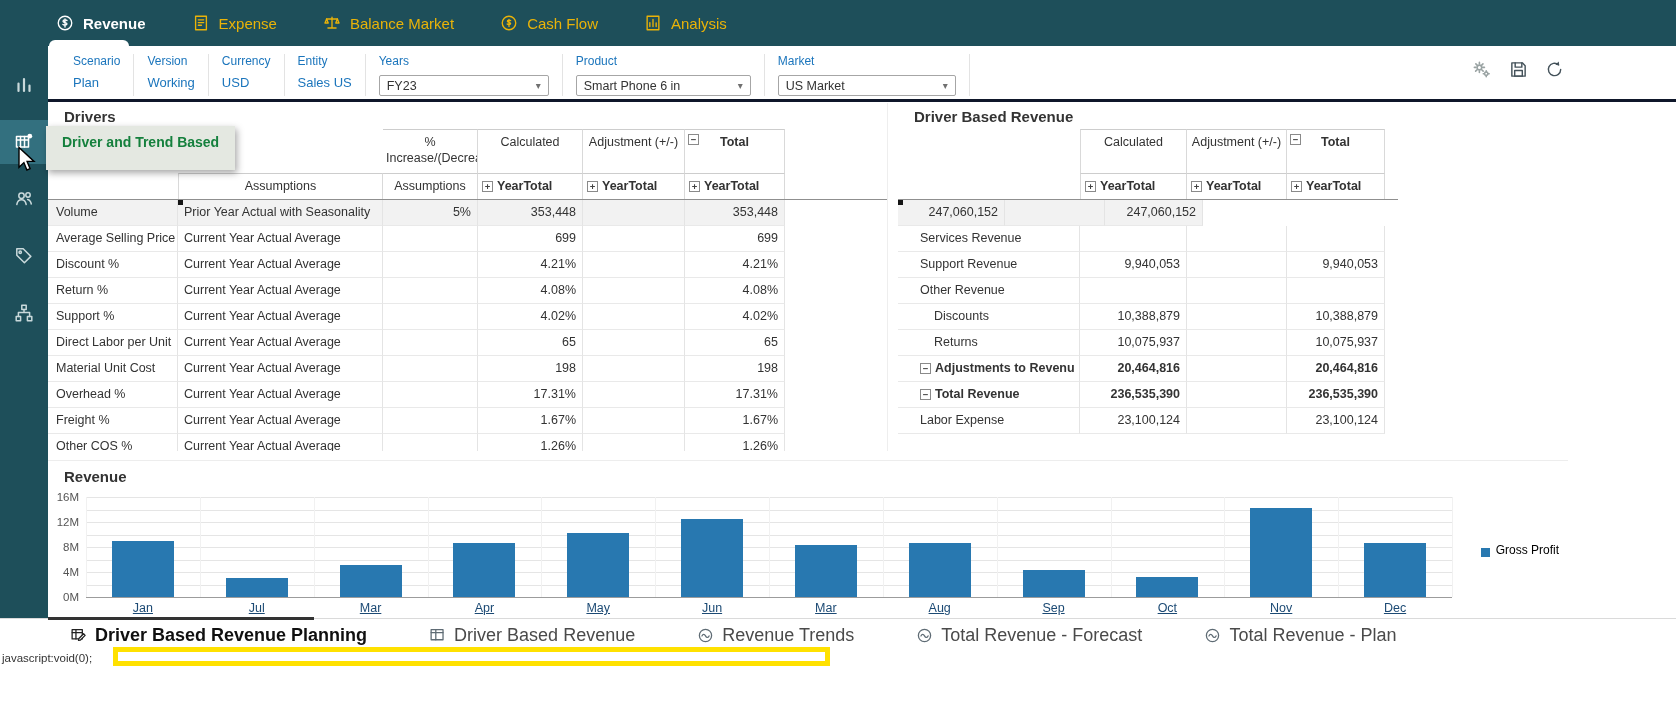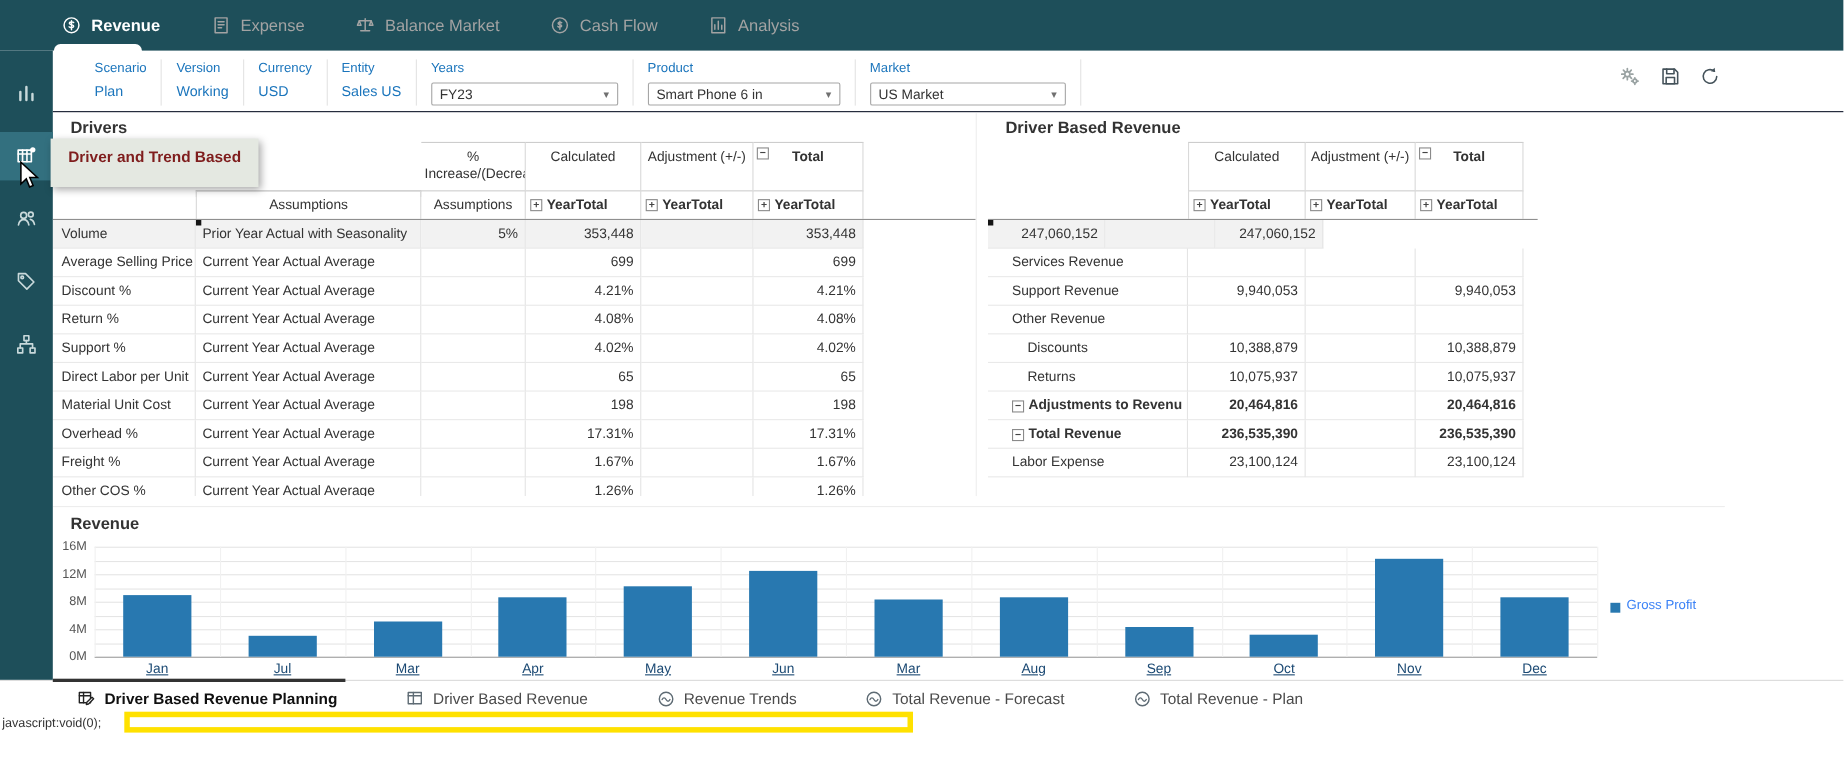--- a/index.html
+++ b/index.html
@@ -1,26 +1,26 @@
 <!DOCTYPE html>
 <html style="--nav: #1e4f5a; --accent: #1b75bc; --bar: #2878b0; --hl: #ffe100;"><head>
 <meta charset="utf-8">
 <style>
 *{margin:0;padding:0;box-sizing:border-box}
 body{font-family:"Liberation Sans",sans-serif;background:#fff}
 .screen{position:relative;width:1676px;height:704px;overflow:hidden;background:#fff}
 .topnav{position:absolute;left:0;top:0;width:1676px;height:46px;background:var(--nav,#1e4f5a);display:flex;align-items:center;padding-left:56px;gap:46px;z-index:5}
-.nav-tab{display:flex;align-items:center;gap:9px;color:#a3a3a3;font-size:15px;cursor:pointer;white-space:nowrap}
+.nav-tab{display:flex;align-items:center;gap:9px;color:#eab308;font-size:15px;cursor:pointer;white-space:nowrap}
 .nav-tab.active{color:#fff;font-weight:bold}
 .icon{display:inline-flex;align-items:center;justify-content:center}
 .notch{position:absolute;left:49px;top:40px;width:80px;height:8px;background:#fff;border-radius:6px 6px 0 0;z-index:6}
 .sidebar{position:absolute;left:0;top:46px;width:48px;height:572px;background:var(--nav,#1e4f5a);z-index:4;display:flex;flex-direction:column;align-items:center;padding-top:17px;gap:13px}
 .side-item{width:48px;height:44px;display:flex;align-items:center;justify-content:center;color:#c9d9db;cursor:pointer}
 .side-item.active{background:#33707f;color:#fff}
-.pov{position:absolute;left:48px;top:46px;width:1628px;height:56px;background:#fff;border-bottom:1px solid #0f172a;display:flex;align-items:flex-start;padding:8px 0 0 25px}
+.pov{position:absolute;left:48px;top:46px;width:1628px;height:56px;background:#fff;border-bottom:3px solid #0f172a;display:flex;align-items:flex-start;padding:8px 0 0 12px}
 .pov-groups{display:flex;align-items:flex-start}
 .pov-group{display:flex;flex-direction:column;padding:0 13px;border-right:1px solid #e3e3e3;height:42px}
 .pov-label{font-size:12px;color:var(--accent,#1b75bc);margin-bottom:7px;white-space:nowrap}
 .pov-value{font-size:13px;color:var(--accent,#1b75bc);white-space:nowrap;cursor:pointer}
 .pov-select{display:flex;align-items:center;justify-content:space-between;border:1px solid #a6a6a6;border-radius:2px;height:23px;padding:0 7px;font-size:12.5px;color:#333;background:#fff;cursor:pointer}
 .pov-select .chev{color:#707070;font-size:10px;margin-left:10px}
 .pov-actions{position:absolute;right:112px;top:59px;display:flex;gap:17px;align-items:center;z-index:5}
 .pov-actions .act{color:#44525a;cursor:pointer;display:inline-flex}
 .pov-actions .act.gray{color:#9aa3a3}
 .panel{position:absolute;background:#fff;overflow:hidden}
@@ -46,29 +46,29 @@
 .chartsec{position:absolute;left:48px;top:460px;width:1520px;height:158px;border-top:1px solid #ededed;background:#fff}
 .chart-title{font-size:15px;font-weight:bold;color:#333;padding:7px 0 0 16px}
 .plot{position:absolute;left:38px;top:36px;width:1366px;height:100px}
 .gridline{position:absolute;left:0;width:100%;height:1px;background:#e5e5e5}
 .gridline.base{background:#9c9c9c}
 .vline{position:absolute;top:0;height:100%;width:1px;background:#f1f1f1}
 .bar{position:absolute;bottom:0;background:var(--bar,#2878b0)}
 .ylab{position:absolute;right:calc(100% + 7px);transform:translateY(-50%);font-size:11.5px;color:#555;white-space:nowrap}
 .xlabels{position:absolute;left:38px;top:140px;width:1366px;display:flex}
 .xlab{flex:1;text-align:center;font-size:12.5px;color:#1c4a74;text-decoration:underline;cursor:pointer}
-.legend{position:absolute;right:26px;top:82px;display:flex;align-items:flex-end;gap:6px;font-size:12px;color:#3b82f6}
+.legend{position:absolute;right:9px;top:82px;display:flex;align-items:flex-end;gap:6px;font-size:12px;color:#000000}
 .legend .swatch{width:9px;height:9px;background:var(--bar,#2878b0)}
 .bottombar{position:absolute;left:0;top:618px;width:1676px;height:34px;background:#fff;border-top:1px solid #dadada;display:flex;align-items:center;padding-left:70px;gap:62px;z-index:3}
 .active-ind{position:absolute;left:48px;top:-2px;width:266px;height:3px;background:#333}
-.btab{display:flex;align-items:flex-start;gap:8px;font-size:14px;color:#4a4a4a;white-space:nowrap;cursor:pointer}
+.btab{display:flex;align-items:center;gap:8px;font-size:18px;color:#4a4a4a;white-space:nowrap;cursor:pointer}
 .btab .icon{color:#5e6b74}
 .btab.active{color:#101010;font-weight:bold}
 .btab.active .icon{color:#222}
-.tooltip{position:absolute;left:46px;top:126px;height:44px;line-height:33px;padding:0 16px;background:#e4e8e1;color:#7f1d1d;font-size:14px;font-weight:bold;box-shadow:2px 3px 7px rgba(0,0,0,.35);z-index:50;white-space:nowrap}
+.tooltip{position:absolute;left:46px;top:126px;height:44px;line-height:33px;padding:0 16px;background:#e4e8e1;color:#15803d;font-size:14px;font-weight:bold;box-shadow:2px 3px 7px rgba(0,0,0,.35);z-index:50;white-space:nowrap}
 .cursor{position:absolute;left:17px;top:146px;z-index:60}
 .status{position:absolute;left:2px;top:652px;font-size:11.5px;color:#333;z-index:20}
 .hlbox{position:absolute;left:113px;top:647px;width:717px;height:19px;border:5px solid var(--hl,#ffe100);z-index:40;background:transparent}
 </style>
 </head>
 <body>
 
 <div class="screen">
   <header class="topnav">
       <div class="nav-tab active">

